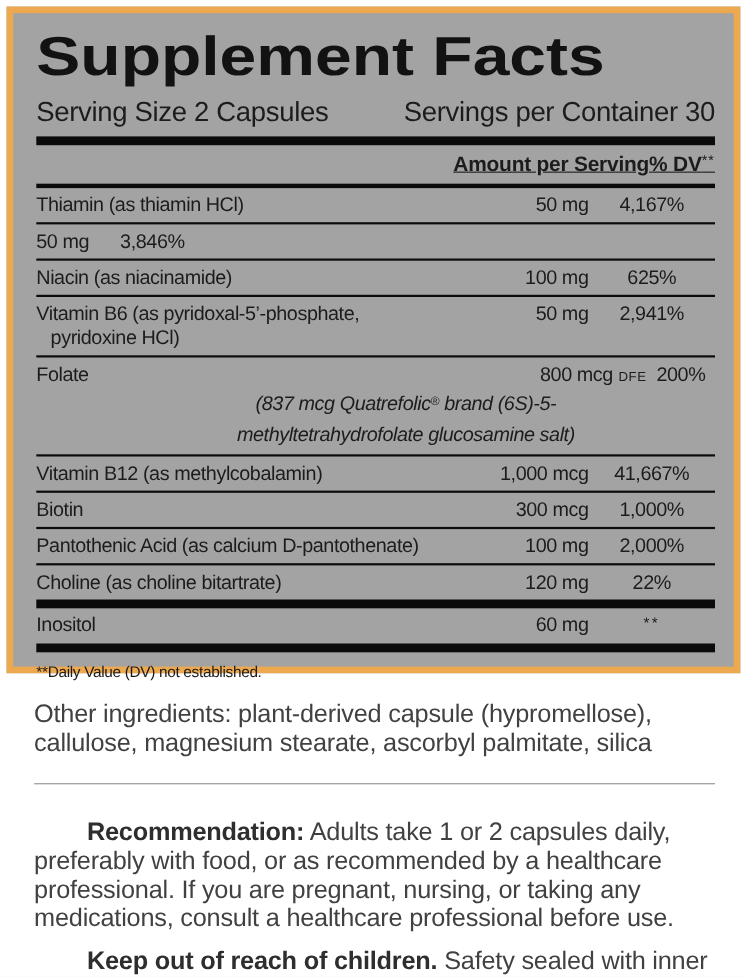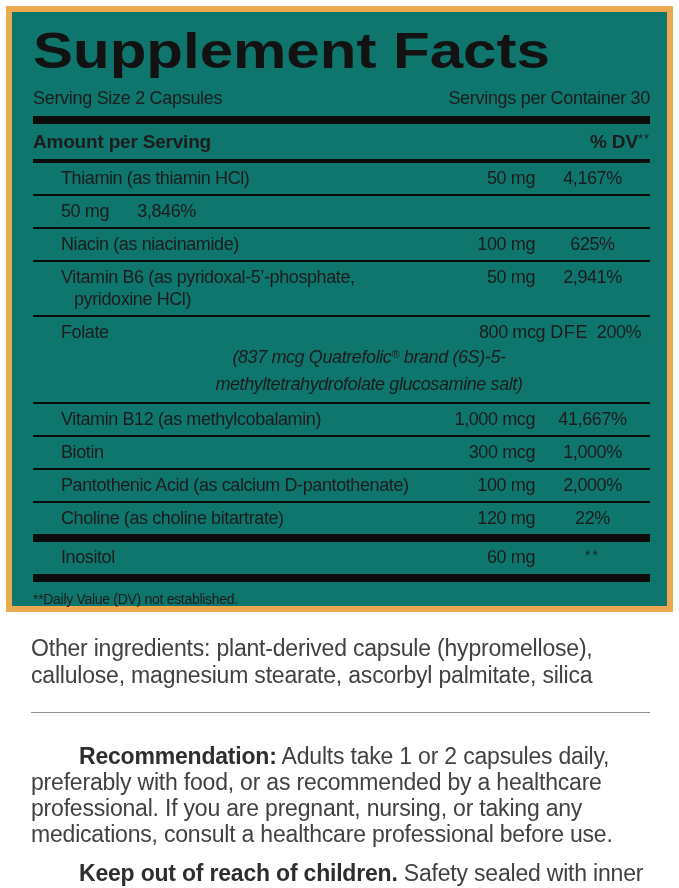--- a/index.html
+++ b/index.html
@@ -8,59 +8,60 @@
     width:679px; height:888px; overflow:hidden;
     font-family:"Liberation Sans", sans-serif;
     color:#1c1c1c;
   }
 
   
   .facts-panel {
     margin:6px 6px 0 6px;
     width:667px; height:606px;
     border:6px solid #EDA94F;
-    background:#0f766e;
+    background:#a3a3a3;
     padding:6px 17px 8px 21px;
   }
   .panel-title {
     font-size:50px; font-weight:700; color:#121212;
     letter-spacing:0px; line-height:1.02; white-space:nowrap;
     transform:scaleX(1.20); transform-origin:left center;
     margin-top:8px;
   }
   .serving-row {
     display:flex; justify-content:space-between;
-    font-size:18px; letter-spacing:-0.3px;
+    font-size:25px; letter-spacing:-0.3px;
     margin-top:11px; margin-bottom:7px;
   }
   .bar-thick { height:8px; background:#0b0b0b; }
   .bar-med   { height:4px; background:#0b0b0b; }
   .sep       { height:2px; background:#0b0b0b; }
 
   .header-row {
-    display:flex; justify-content:space-between; align-items:flex-end;
+    display:flex; justify-content:flex-end; align-items:flex-end;
     font-size:19px; font-weight:700; letter-spacing:-0.2px;
     padding:7px 0 6px 0;
+    text-decoration:underline;
   }
   .sup {
     font-size:13px; font-weight:400;
     position:relative; top:-5px; letter-spacing:1px;
   }
 
   .nutrient-row { padding:4px 0 5px 0; }
   .row-line {
     display:flex; align-items:flex-start;
-    font-size:18px; letter-spacing:-0.4px; line-height:22px;margin-left:28px;
+    font-size:18px; letter-spacing:-0.4px; line-height:22px;
   }
   .nutrient-name { flex:1 1 auto; padding-right:8px; }
   .name-line2 { display:block; padding-left:13px; }
   .nutrient-amount { text-align:right; white-space:nowrap; }
   .nutrient-dv { width:115px; text-align:center; white-space:nowrap; flex:0 0 auto; }
   .dv-narrow { width:62px; }
-  .amount-suffix { font-size:18px; letter-spacing:0.6px; margin-left:5px;text-align:center; }
+  .amount-suffix { font-size:12px; letter-spacing:0.6px; margin-left:5px;text-align:center; }
   .dv-asterisks {
     font-size:14px; letter-spacing:2px;
     position:relative; top:-3px; font-weight:400;
   }
   .row-sub {
     text-align:center; padding-left:55px;
     font-size:18px; letter-spacing:-0.4px; line-height:25px;
     margin-top:2px;
     font-style:italic;
   }

